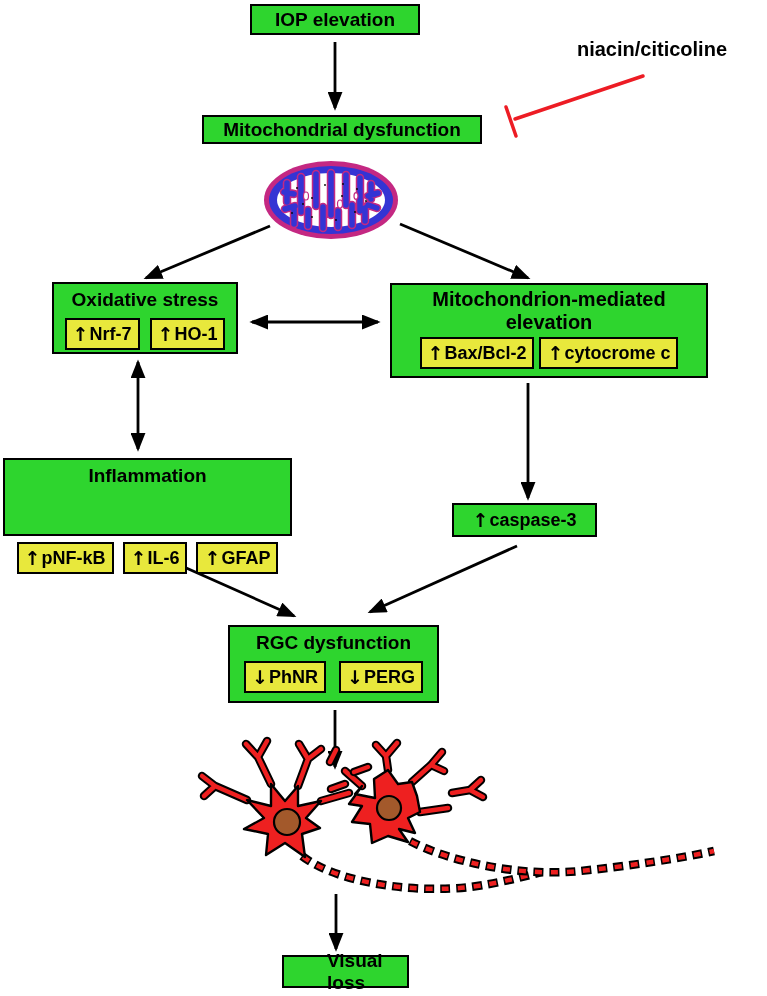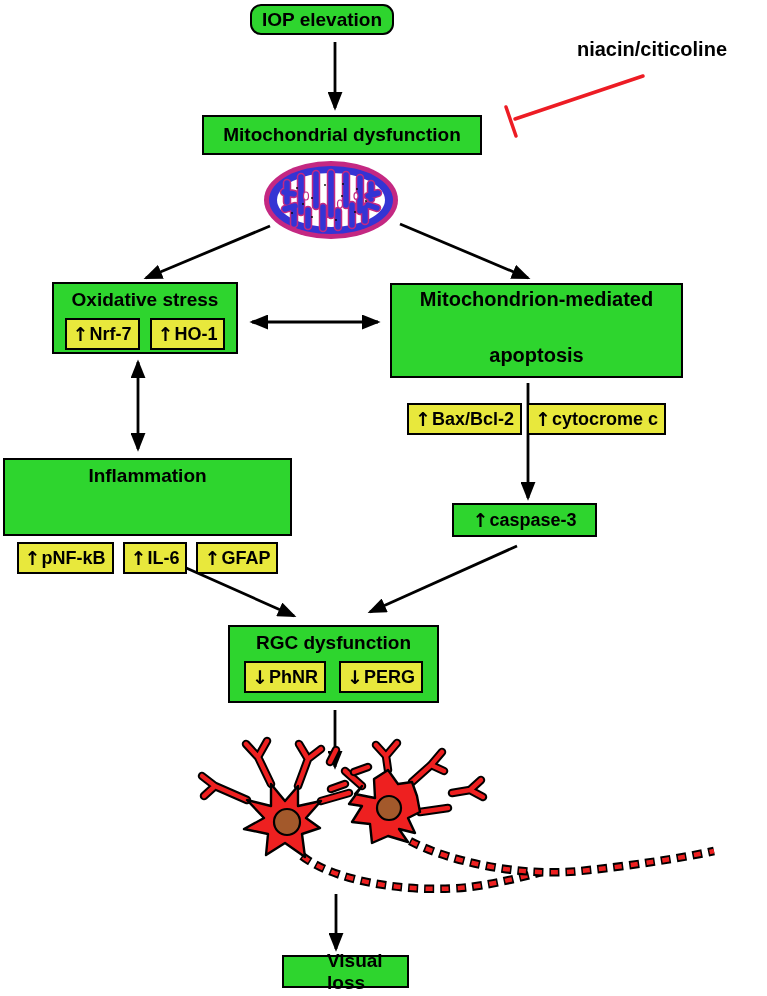--- a/index.html
+++ b/index.html
@@ -118,45 +118,45 @@
       <polygon class="soma" points="355,794 375,798 374,779 388,770 398,784 412,782 417,796 420,812 408,818 415,833 399,829 408,842 388,836 372,843 370,824 352,822 362,806 349,804 362,786"></polygon>
       <use href="#frag" class="dend-o"></use>
         <use href="#frag" class="dend-r"></use>
       <circle class="nucleus" cx="287" cy="822" r="13"></circle>
       <circle class="nucleus" cx="389" cy="808" r="12"></circle>
     </g>
   </svg>
 
   <div class="drug">niacin/citicoline</div>
 
-  <div class="gbox simple" style="left:250px;top:4px;width:144px;height:31px;border-radius:11px;">
+  <div class="gbox simple" style="left:250px;top:4px;width:170px;height:31px;">
     <span>IOP elevation</span>
   </div>
 
-  <div class="gbox simple" style="left:202px;top:115px;width:280px;height:40px;">
+  <div class="gbox simple" style="left:202px;top:115px;width:280px;height:29px;">
     <span>Mitochondrial dysfunction</span>
   </div>
 
   <div class="gbox compound" style="left:52px;top:282px;width:186px;height:72px;">
     <div class="node-title">Oxidative stress</div>
     <div class="marker-row" style="gap:10px;">
       <div class="ybox">
         <span class="arrow-glyph">↑</span>
         <span>Nrf-7</span>
       </div>
       <div class="ybox">
         <span class="arrow-glyph">↑</span>
         <span>HO-1</span>
       </div>
     </div>
   </div>
 
-  <div class="gbox compound" style="left:390px;top:283px;width:293px;height:95px;gap:33px;">
+  <div class="gbox compound" style="left:390px;top:283px;width:318px;height:95px;">
     <div class="node-title two">Mitochondrion-mediated</div>
-    <div class="node-title two">apoptosis</div>
+    <div class="node-title two">elevation</div>
     <div class="marker-row" style="gap:5px;margin-top:3px;">
       <div class="ybox">
         <span class="arrow-glyph">↑</span>
         <span>Bax/Bcl-2</span>
       </div>
       <div class="ybox">
         <span class="arrow-glyph">↑</span>
         <span>cytocrome c</span>
       </div>
     </div>

